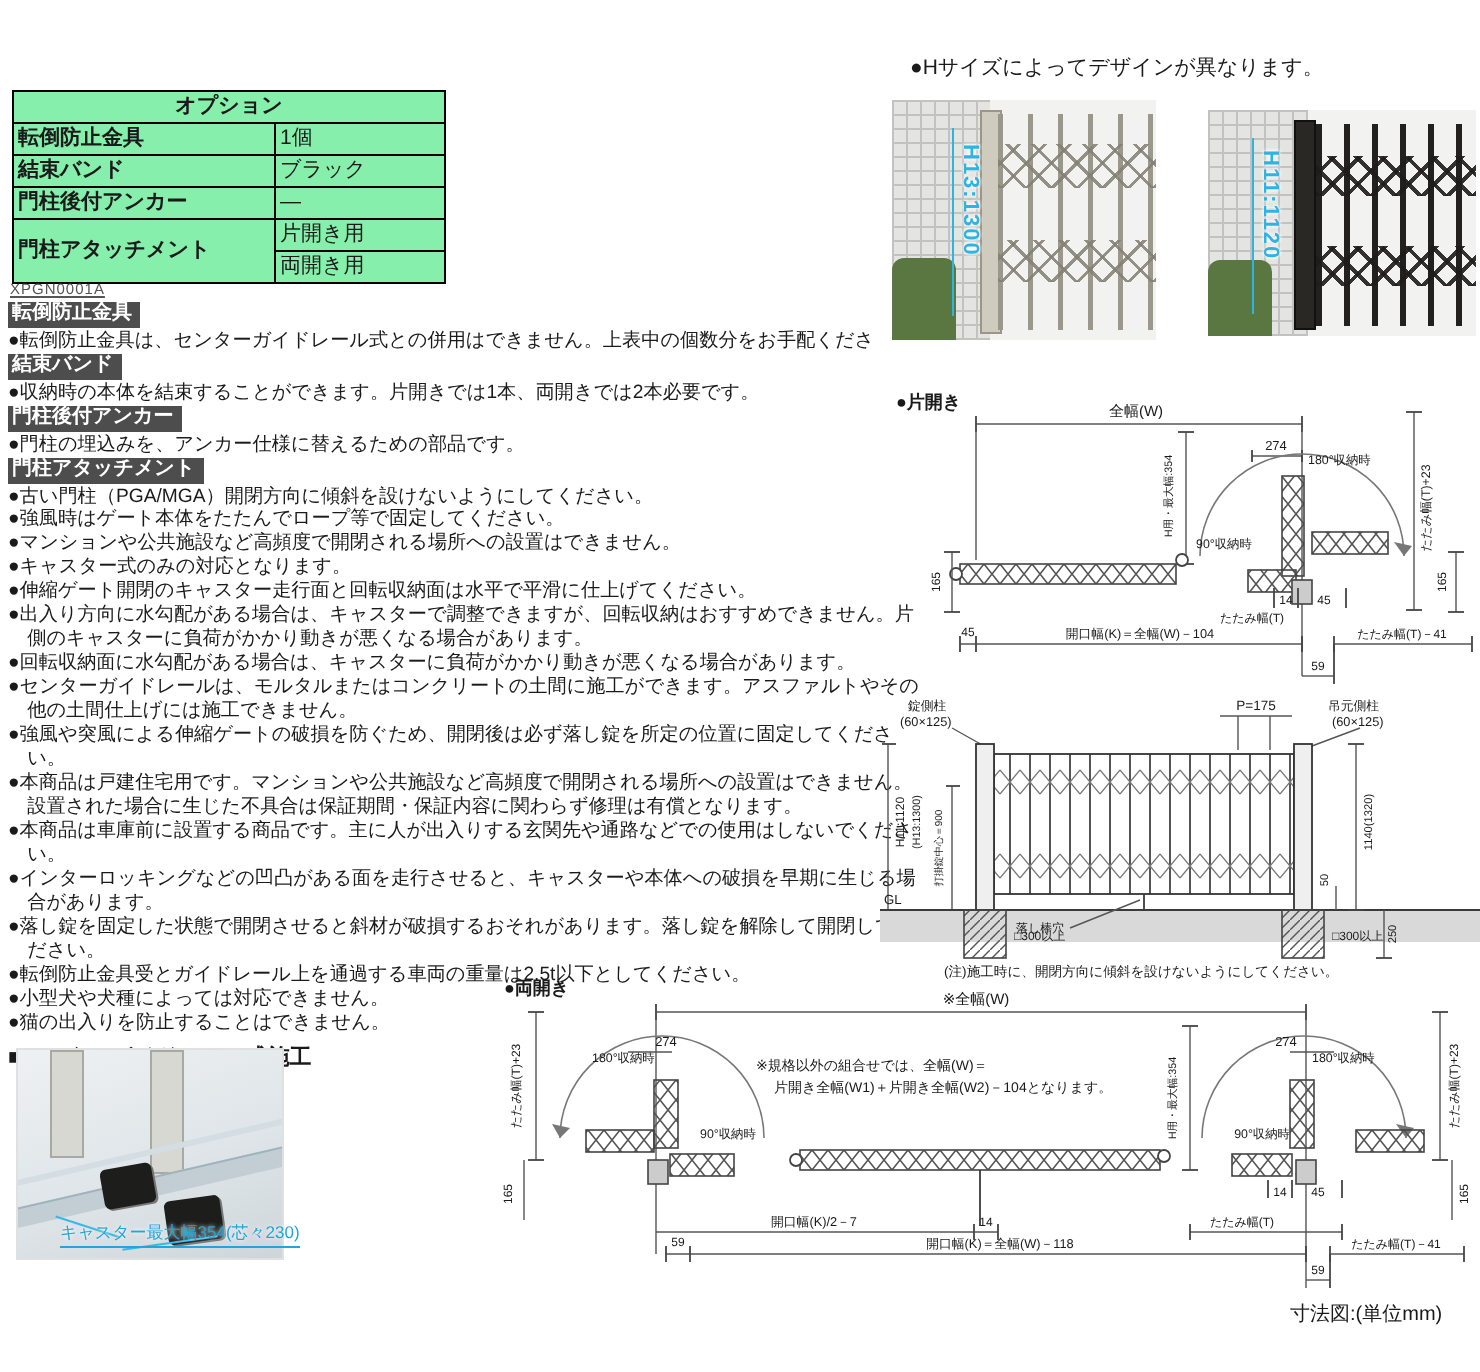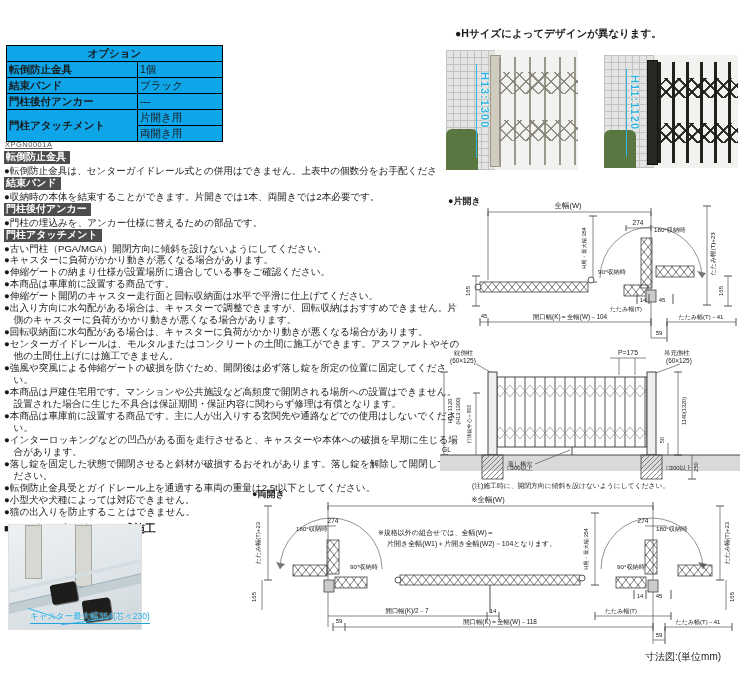--- a/index.html
+++ b/index.html
@@ -6,21 +6,21 @@
   body{
     width:740px;height:686px;position:relative;background:#fff;overflow:hidden;
     font-family:"Liberation Sans","DejaVu Sans",sans-serif;color:#1a1a1a;
   }
   .abs{position:absolute;}
 
   
   table.opt{border-collapse:collapse;table-layout:fixed;}
   table.opt td,table.opt th{
     border:1.4px solid #000;font-size:10.5px;
-    padding:1px 2px;line-height:13px;background:#0ea5e9;
+    padding:1px 2px;line-height:13px;background:#86efac;
   }
   table.opt th{font-weight:bold;}
   table.opt td.lb{font-weight:bold;width:126px;}
   table.opt td.vl{width:80px;}
   .code{font-size:7.5px;color:#555;letter-spacing:.5px;}
 
   
   .opt-def{position:absolute;left:4px;width:452px;}
   .opt-head{
     display:inline-block;background:#4d4d4d;color:#fff;font-weight:bold;
@@ -43,21 +43,21 @@
   .irail{position:absolute;left:-12px;top:62px;width:170px;height:9px;background:#c3ced4;transform:rotate(-13deg);border-top:1px solid #9fb3bc;}
   .irail2{position:absolute;left:-12px;top:48px;width:170px;height:3px;background:#d4dde1;transform:rotate(-13deg);}
   .caster{position:absolute;background:#1d1d1b;border-radius:3px;box-shadow:1px 1px 0 #777;}
   .ilead{position:absolute;height:0;border-top:1.4px solid #39b7e5;}
   .install-cap{
     position:absolute;left:30px;top:611px;font-size:8.5px;font-weight:normal;color:#22a5d9;
     border-bottom:1px solid #22a5d9;text-shadow:0 0 2px #fff;white-space:nowrap;
   }
 
   
-  .photo-note{font-size:10.5px;font-weight:bold;}
+  .photo-note{font-size:10.5px;font-weight:normal;}
   .photo{position:absolute;background:#f2f2f0;overflow:hidden;}
   .tile-wall{
     position:absolute;left:0;top:0;width:37%;height:100%;background-color:#e4e4e2;
     background-image:linear-gradient(#c2c2c0 1px,transparent 1px),linear-gradient(90deg,#c2c2c0 1px,transparent 1px);
     background-size:7px 7px;
   }
   .bush{position:absolute;left:0;bottom:0;width:24%;height:34%;background:#5a7742;border-radius:6px 6px 0 0;}
   .gate{position:absolute;right:0;top:6%;width:60%;height:90%;}
   .gate.light{background:repeating-linear-gradient(90deg,#9a978b 0 2.5px,rgba(0,0,0,0) 2.5px 15px);}
   .gate.dark{background:repeating-linear-gradient(90deg,#23211e 0 3px,rgba(0,0,0,0) 3px 14px);}
@@ -126,23 +126,23 @@
 <div class="opt-def" style="top:198px;">
   <div class="opt-head">門柱後付アンカー</div>
   <div class="opt-text">●門柱の埋込みを、アンカー仕様に替えるための部品です。</div>
 </div>
 <div class="opt-def" style="top:224px;">
   <div class="opt-head">門柱アタッチメント</div>
   <div class="opt-text">●古い門柱（PGA/MGA）開閉方向に傾斜を設けないようにしてください。</div>
 </div>
 
 <div class="notes">
-  <div>●キャスターに負荷がかかり動きが悪くなる場合があります。</div>
-  <div>●伸縮ゲートの納まり仕様が設置場所に適合している事をご確認ください。</div>
-  <div>●本商品は車庫前に設置する商品です。</div>
+  <div>●強風時はゲート本体をたたんでロープ等で固定してください。</div>
+  <div>●マンションや公共施設など高頻度で開閉される場所への設置はできません。</div>
+  <div>●キャスター式のみの対応となります。</div>
   <div>●伸縮ゲート開閉のキャスター走行面と回転収納面は水平で平滑に仕上げてください。</div>
   <div>●出入り方向に水勾配がある場合は、キャスターで調整できますが、回転収納はおすすめできません。片側のキャスターに負荷がかかり動きが悪くなる場合があります。</div>
   <div>●回転収納面に水勾配がある場合は、キャスターに負荷がかかり動きが悪くなる場合があります。</div>
   <div>●センターガイドレールは、モルタルまたはコンクリートの土間に施工ができます。アスファルトやその他の土間仕上げには施工できません。</div>
   <div>●強風や突風による伸縮ゲートの破損を防ぐため、開閉後は必ず落し錠を所定の位置に固定してください。</div>
   <div>●本商品は戸建住宅用です。マンションや公共施設など高頻度で開閉される場所への設置はできません。設置された場合に生じた不具合は保証期間・保証内容に関わらず修理は有償となります。</div>
   <div>●本商品は車庫前に設置する商品です。主に人が出入りする玄関先や通路などでの使用はしないでください。</div>
   <div>●インターロッキングなどの凹凸がある面を走行させると、キャスターや本体への破損を早期に生じる場合があります。</div>
   <div>●落し錠を固定した状態で開閉させると斜材が破損するおそれがあります。落し錠を解除して開閉してください。</div>
   <div>●転倒防止金具受とガイドレール上を通過する車両の重量は2.5t以下としてください。</div>

